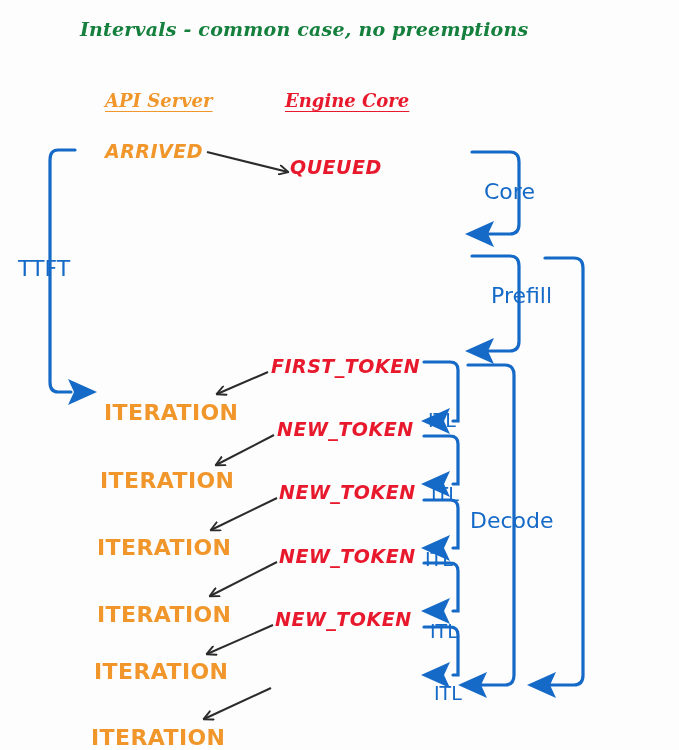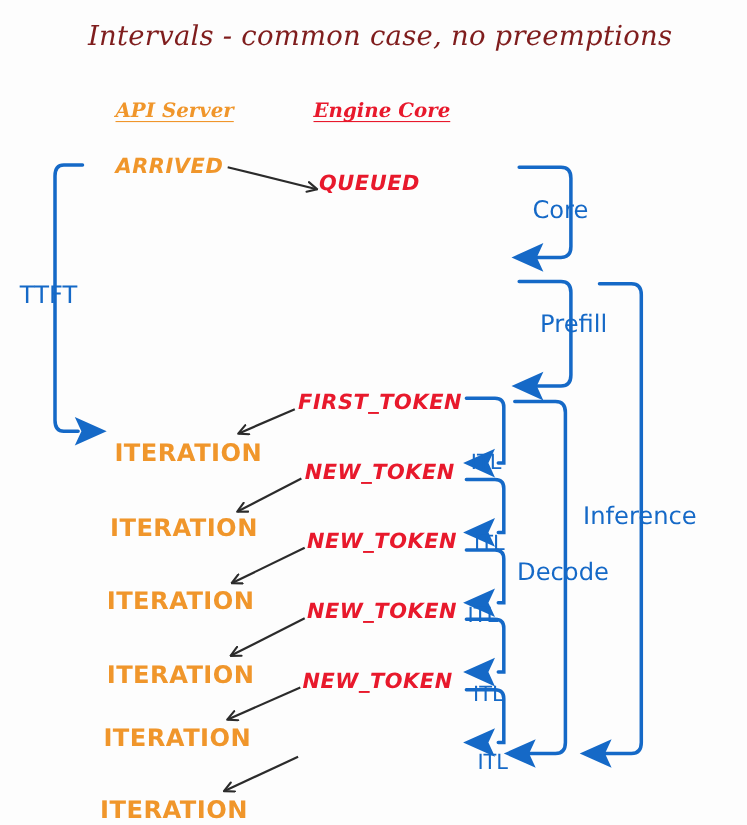--- a/index.html
+++ b/index.html
@@ -24,23 +24,23 @@
     height: 750px;
   }
   .lbl {
     position: absolute;
     white-space: nowrap;
     line-height: 1;
   }
   .title {
     font-family: "DejaVu Serif", serif;
     font-style: italic;
-    font-weight: normal;
-    font-size: 25px;
-    color: #7f1d1d;
+    font-weight: bold;
+    font-size: 19px;
+    color: #15803d;
     letter-spacing: 0.2px;
   }
   .colhead {
     font-family: "DejaVu Serif", serif;
     font-style: italic;
     font-weight: bold;
     font-size: 18px;
     text-decoration: underline;
     text-underline-offset: 4px;
   }
@@ -159,15 +159,14 @@
   <div class="lbl measure small" style="left:428px; top:375px;">ITL</div>
   <div class="lbl measure small" style="left:431px; top:449px;">ITL</div>
   <div class="lbl measure small" style="left:425px; top:514px;">ITL</div>
   <div class="lbl measure small" style="left:430px; top:586px;">ITL</div>
   <div class="lbl measure small" style="left:434px; top:648px;">ITL</div>
 
   <div class="lbl measure" style="left:18px; top:258px;">TTFT</div>
   <div class="lbl measure" style="left:484px; top:181px;">Core</div>
   <div class="lbl measure" style="left:491px; top:285px;">Prefill</div>
   <div class="lbl measure" style="left:470px; top:510px;">Decode</div>
-  <div class="lbl measure" style="left:530px; top:459px;">Inference</div>
 
 </div>
 
 </body></html>

